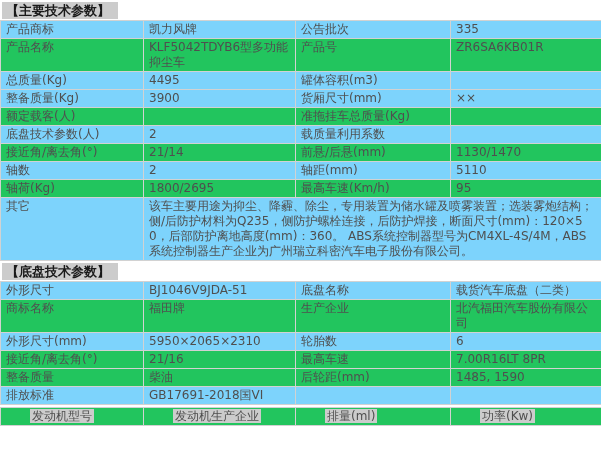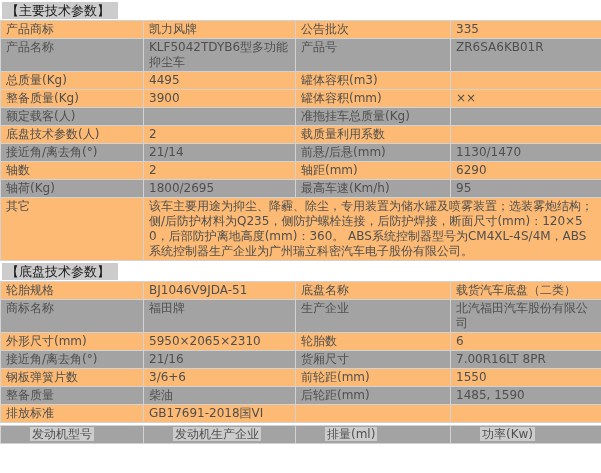--- a/index.html
+++ b/index.html
@@ -7,41 +7,41 @@
     width:601px;height:473px;
     background:#ffffff;
     font-family:"DejaVu Sans","Liberation Sans",sans-serif;
     font-size:12px;color:#4f4f4f;
     overflow:hidden;
   }
   .section-header{
     display:inline-block;
     background:#cccccc;
     color:#1a1a1a;
-    font-weight:normal;
+    font-weight:bold;
     font-size:13px;
     line-height:15px;
     padding:1px 8px 1px 4px;
     margin:2px 0 1px 2px;
   }
   table.spec{
     border-collapse:collapse;
     table-layout:fixed;
     width:601px;
   }
   table.spec td{
     border:1px solid #d2d2d2;
     padding:1px 5px;
     line-height:15px;
     vertical-align:top;
     overflow:hidden;
     word-break:break-all;
   }
-  tr.stripe{background:#fdba74;}
-  tr.plain{background:#a3a3a3;}
+  tr.stripe{background:#7dd3fc;}
+  tr.plain{background:#22c55e;}
   .hl{background:#cccccc;padding:0 2px;margin-left:24px;}
 </style>
 </head>
 <body>
 
 <div>
   <div class="section-header">【主要技术参数】</div>
   <table class="spec">
     <colgroup>
         <col style="width:143px">
@@ -64,21 +64,21 @@
         </tr>
         <tr class="stripe">
           <td>总质量(Kg)</td>
           <td>4495</td>
           <td>罐体容积(m3)</td>
           <td></td>
         </tr>
         <tr class="stripe">
           <td>整备质量(Kg)</td>
           <td>3900</td>
-          <td>罐体容积(mm)</td>
+          <td>货厢尺寸(mm)</td>
           <td>××</td>
         </tr>
         <tr class="plain">
           <td>额定载客(人)</td>
           <td></td>
           <td>准拖挂车总质量(Kg)</td>
           <td></td>
         </tr>
         <tr class="stripe">
           <td>底盘技术参数(人)</td>
@@ -89,21 +89,21 @@
         <tr class="plain">
           <td>接近角/离去角(°)</td>
           <td>21/14</td>
           <td>前悬/后悬(mm)</td>
           <td>1130/1470</td>
         </tr>
         <tr class="stripe">
           <td>轴数</td>
           <td>2</td>
           <td>轴距(mm)</td>
-          <td>6290</td>
+          <td>5110</td>
         </tr>
         <tr class="plain">
           <td>轴荷(Kg)</td>
           <td>1800/2695</td>
           <td>最高车速(Km/h)</td>
           <td>95</td>
         </tr>
         <tr class="stripe">
           <td>其它</td>
           <td colspan="3">该车主要用途为抑尘、降霾、除尘，专用装置为储水罐及喷雾装置；选装雾炮结构；侧/后防护材料为Q235，侧防护螺栓连接，后防护焊接，断面尺寸(mm)：120×50，后部防护离地高度(mm)：360。 ABS系统控制器型号为CM4XL-4S/4M，ABS系统控制器生产企业为广州瑞立科密汽车电子股份有限公司。</td>
@@ -116,48 +116,42 @@
   <div class="section-header">【底盘技术参数】</div>
   <table class="spec">
     <colgroup>
         <col style="width:143px">
         <col style="width:152px">
         <col style="width:155px">
         <col style="width:151px">
       </colgroup>
     <tbody id="chassis-tbody">
         <tr class="stripe">
-          <td>轮胎规格</td>
+          <td>外形尺寸</td>
           <td>BJ1046V9JDA-51</td>
           <td>底盘名称</td>
           <td>载货汽车底盘（二类）</td>
         </tr>
         <tr class="plain">
           <td>商标名称</td>
           <td>福田牌</td>
           <td>生产企业</td>
           <td>北汽福田汽车股份有限公司</td>
         </tr>
         <tr class="stripe">
           <td>外形尺寸(mm)</td>
           <td>5950×2065×2310</td>
           <td>轮胎数</td>
           <td>6</td>
         </tr>
         <tr class="plain">
           <td>接近角/离去角(°)</td>
           <td>21/16</td>
-          <td>货厢尺寸</td>
+          <td>最高车速</td>
           <td>7.00R16LT  8PR</td>
-        </tr>
-        <tr class="stripe">
-          <td>钢板弹簧片数</td>
-          <td>3/6+6</td>
-          <td>前轮距(mm)</td>
-          <td>1550</td>
         </tr>
         <tr class="plain">
           <td>整备质量</td>
           <td>柴油</td>
           <td>后轮距(mm)</td>
           <td>1485, 1590</td>
         </tr>
         <tr class="stripe">
           <td>排放标准</td>
           <td>GB17691-2018国VI</td>

